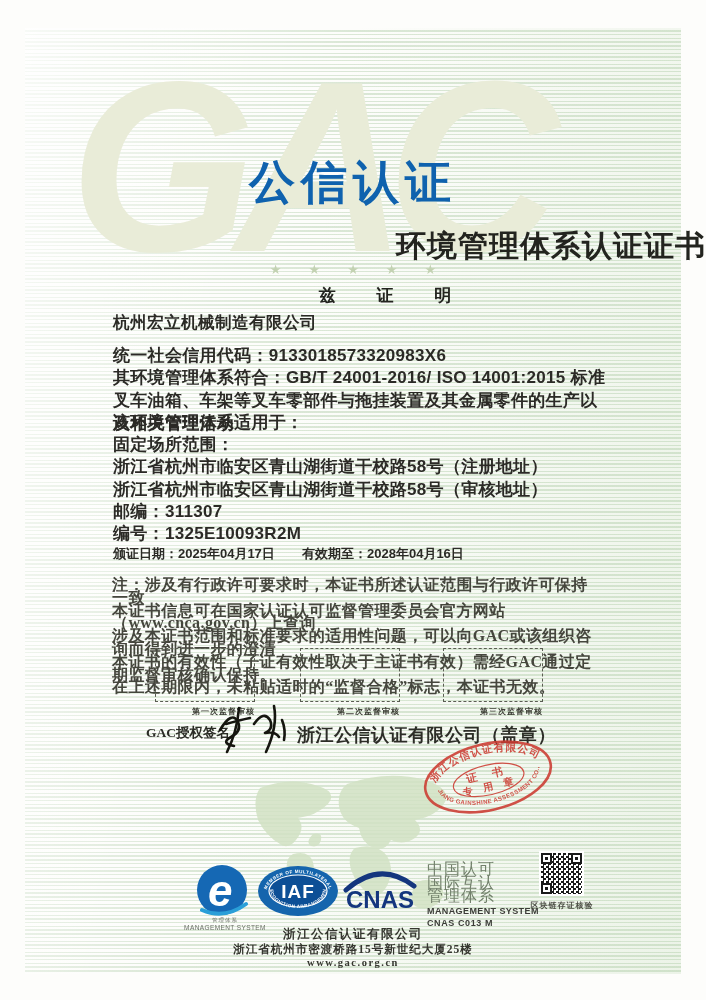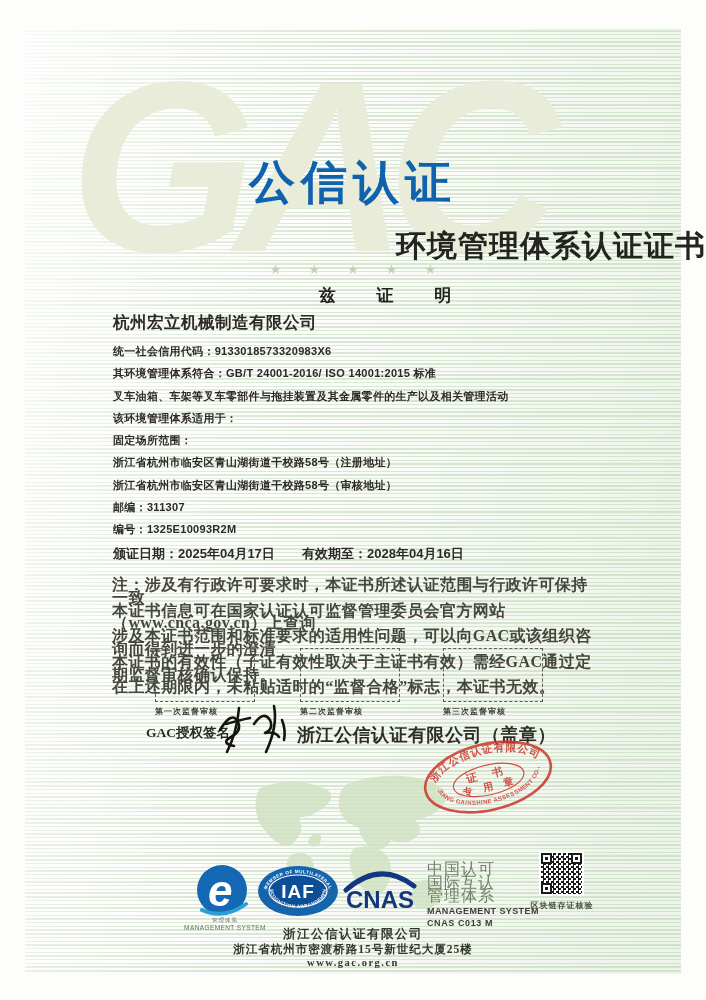--- a/index.html
+++ b/index.html
@@ -23,31 +23,31 @@
     font-size:46px; font-weight:bold; color:#0f62ae; letter-spacing:6px; }
   .subtitle { position:absolute; left:0; top:226px; width:706px; text-align:right;
     font-size:30px; font-weight:bold; color:#23241f; letter-spacing:1px; }
   .stars { position:absolute; left:0; top:262px; width:706px; text-align:center;
     font-size:13px; color:#c3d2b2; letter-spacing:27px; text-indent:27px; }
   .certify { position:absolute; left:0; top:284px; width:706px; text-align:center;
     font-size:17px; font-weight:bold; color:#23241f; letter-spacing:18px; text-indent:18px;margin-left:32px; }
 
   .body-block { position:absolute; left:113px; top:312px; width:500px; color:#2b2a26; }
   .company { font-size:16.5px; font-weight:bold; margin-bottom:10px; letter-spacing:.5px; }
-  .bline { height:22.3px; font-size:11px; font-weight:bold; letter-spacing:.3px; }
+  .bline { height:22.3px; font-size:17px; font-weight:bold; letter-spacing:.3px; }
   .dates { position:relative; height:22px; font-size:13px; font-weight:bold; }
   .dates .valid { position:absolute; left:189px; top:0; }
 
   .note { position:absolute; left:112px; top:579px; width:480px;
     font-family:"Liberation Serif", serif; font-size:16px; font-weight:bold;
     color:#45463d; line-height:12.8px; letter-spacing:.4px; }
 
   .audit-box { position:absolute; top:648px; width:100px; height:54px;
     border:1px dashed #5a5d52; background:transparent; }
-  .audit-label { position:absolute; top:706px; width:100px; text-align:left;
+  .audit-label { position:absolute; top:706px; width:100px; text-align:right;
     font-family:"Liberation Serif", serif; font-size:8px; font-weight:bold; color:#3c3e35; letter-spacing:1px; }
 
   .sign-label { position:absolute; left:146px; top:724px; font-family:"Liberation Serif", serif;
     font-size:13.5px; font-weight:bold; color:#2c2d27; }
   .signature { position:absolute; left:212px; top:700px; }
   .issuer { position:absolute; left:297px; top:723px; font-family:"Liberation Serif", serif;
     font-size:18px; font-weight:bold; color:#2c2d27; letter-spacing:.5px; }
 
   .stamp { position:absolute; left:410px; top:731px; opacity:.88; }
 

